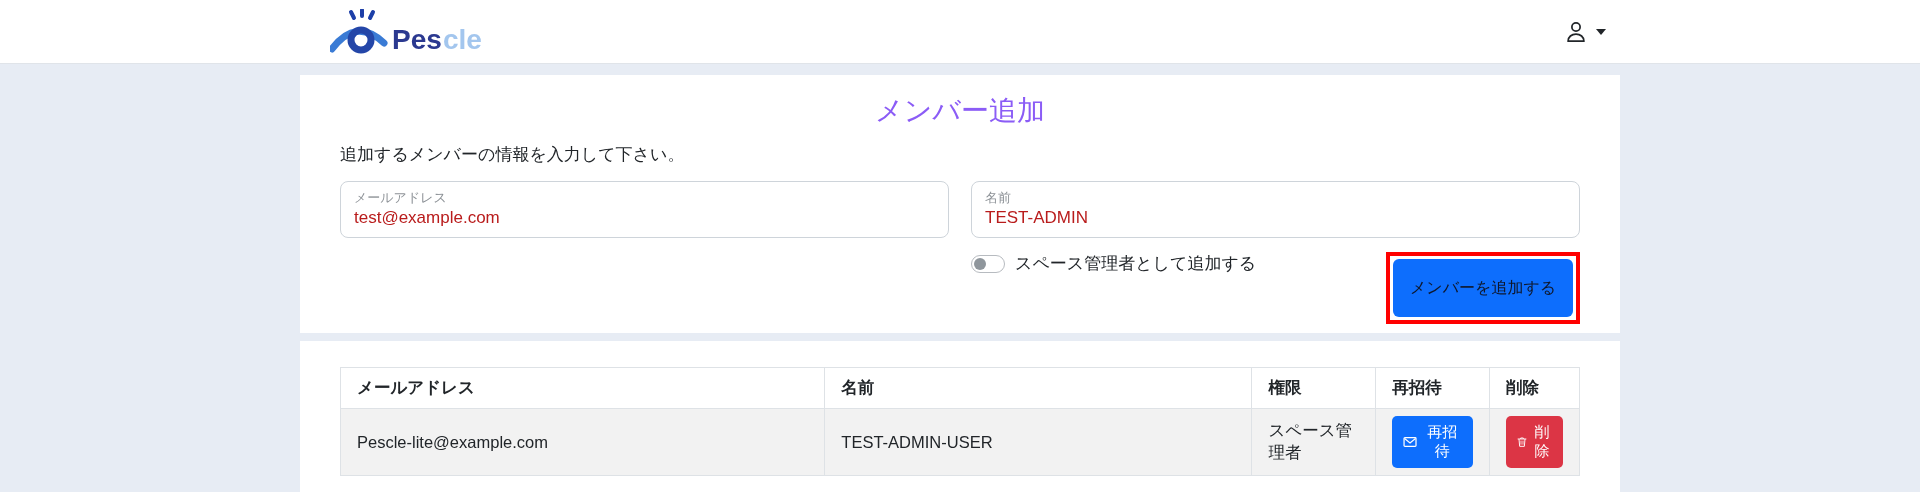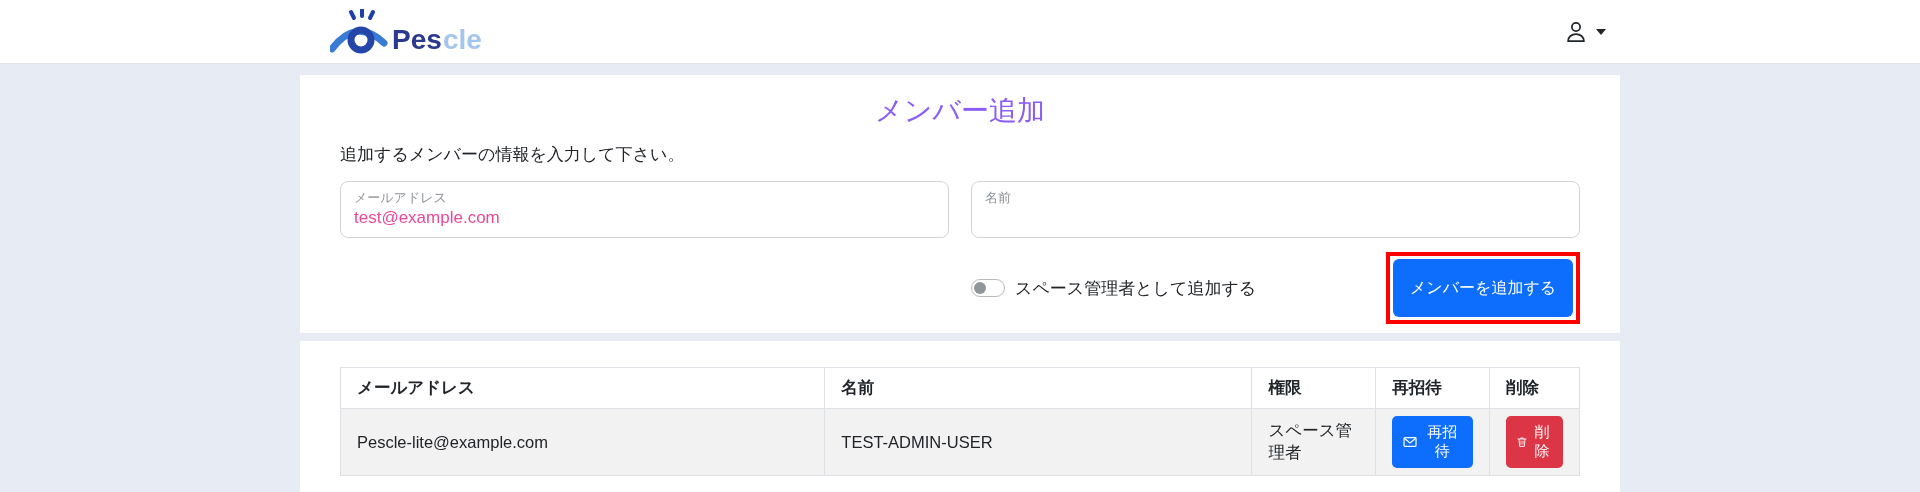--- a/index.html
+++ b/index.html
@@ -58,25 +58,25 @@
     border: 1px solid #ced4da;
     border-radius: 8px;
     padding: 7px 13px 8px;
     background: #fff;
     cursor: text;
   }
   .field-label { display: block; font-size: 13px; line-height: 17px; color: #8d9297; }
   .field input {
     border: 0; outline: none; width: 100%;
     font-family: "Liberation Sans", "DejaVu Sans", sans-serif;
-    font-size: 17px; line-height: 23px; color: #ec4899; background: transparent;
+    font-size: 17px; line-height: 23px; color: #b91c1c; background: transparent;
   }
 
   .controls-row { display: flex; gap: 22px; margin-top: 14px; }
-  .controls-col { flex: 1; display: flex; align-items: center; gap: 41px; }
+  .controls-col { flex: 1; display: flex; align-items: flex-start; gap: 41px; }
   .controls-col.right { justify-content: space-between; }
 
   .toggle-group { display: flex; align-items: center; gap: 10px; cursor: pointer; }
   .switch {
     width: 34px; height: 18px;
     border: 1px solid #b7bbc0;
     border-radius: 9px;
     background: #fff;
     position: relative;
   }
@@ -88,21 +88,21 @@
   .toggle-label { font-size: 17px; }
 
   .annotation-box {
     border: 4px solid #ff0000;
     padding: 3px;
     background: #fff;
   }
   .btn-primary-lg {
     width: 180px; height: 58px;
     background: #0d6efd;
-    color: #ffffff;
+    color: #0f172a;
     border: 0;
     border-radius: 6px;
     font-family: "Liberation Sans", "DejaVu Sans", sans-serif;
     font-size: 16px;
     cursor: pointer;
   }
 
   
   table {
     width: 100%;
@@ -169,20 +169,21 @@
     <h1 class="card-title">メンバー追加</h1>
     <p class="instruction">追加するメンバーの情報を入力して下さい。</p>
 
     <div class="fields-row">
       <div class="field">
         <span class="field-label">メールアドレス</span>
         <input type="text" value="test@example.com" style="">
       </div>
       <div class="field">
         <span class="field-label">名前</span>
+        <input type="text" value="TEST-ADMIN" style="">
       </div>
     </div>
 
     <div class="controls-row">
       <div class="controls-col"></div>
       <div class="controls-col right">
         <div class="toggle-group">
           <span class="switch">
             <span class="knob"></span>
           </span>

